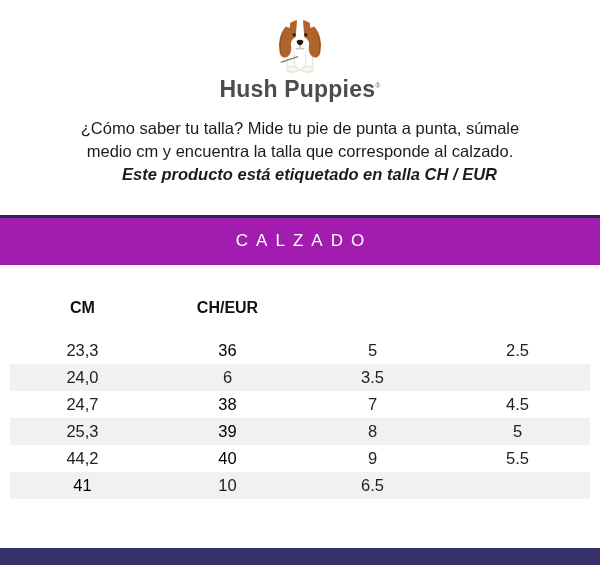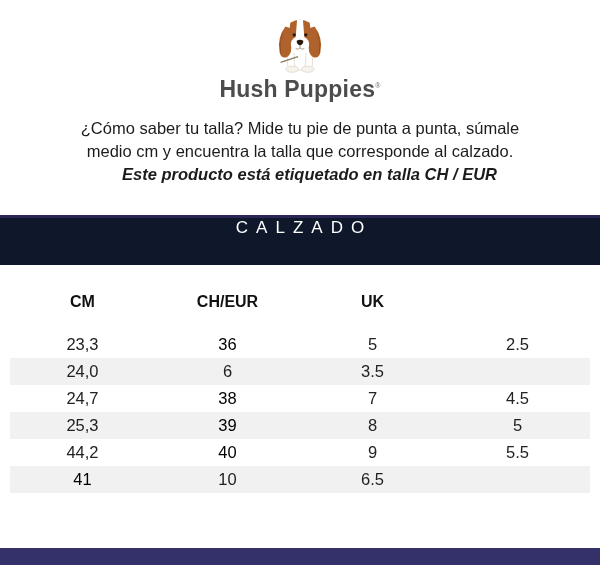--- a/index.html
+++ b/index.html
@@ -13,29 +13,29 @@
   .wordmark{
     margin-top:2px;font-size:23px;font-weight:700;color:#4c4c4e;letter-spacing:.2px;
     line-height:1;
   }
   .wordmark sup{font-size:7px;font-weight:400;color:#6a6a6c;vertical-align:super;}
   
   .intro{margin-top:16px;text-align:center;font-size:16.5px;line-height:22.5px;color:#1c1c1e;}
   .intro .note{font-style:italic;font-weight:600;margin-top:1px;padding-left:19px;}
   
   .band{
-    margin-top:29px;height:47px;background:#0f172a;border-top:3px solid #2a2656;
-    display:flex;justify-content:center;
+    margin-top:29px;height:47px;background:#a21caf;border-top:3px solid #2a2656;
+    display:flex;align-items:center;justify-content:center;
   }
   .band-title{
     color:#ffffff;font-size:17px;font-weight:500;letter-spacing:8px;text-indent:8px;
   }
   
   .size-table{margin:0 10px;}
-  .t-head{display:grid;grid-template-columns:repeat(4,1fr);margin-top:22px;height:30px;align-items:center;}
+  .t-head{display:grid;grid-template-columns:repeat(4,1fr);margin-top:28px;height:30px;align-items:center;}
   .t-head .th{text-align:center;font-weight:700;font-size:16px;color:#111;}
   .t-body{margin-top:14px;}
   .row{display:grid;grid-template-columns:repeat(4,1fr);height:27px;align-items:center;}
   .row:nth-child(even){background:#f1f1f1;}
   .cell{text-align:center;font-size:16.5px;color:#222;}
   .cell.c1{font-weight:400;color:#000;}
   
   .footer-bar{position:absolute;left:0;bottom:0;width:600px;height:17px;background:#343069;}
 </style>
 </head>
@@ -81,21 +81,20 @@
 </div>
 
 <div class="band">
   <span class="band-title">CALZADO</span>
 </div>
 
 <div class="size-table">
   <div class="t-head">
       <div class="th">CM</div>
       <div class="th">CH/EUR</div>
-      <div class="th">UK</div>
     </div>
   <div class="t-body">
       <div class="row">
         <div class="cell">23,3</div>
         <div class="cell c1">36</div>
         <div class="cell">5</div>
         <div class="cell">2.5</div>
       </div>
       <div class="row">
         <div class="cell">24,0</div>

